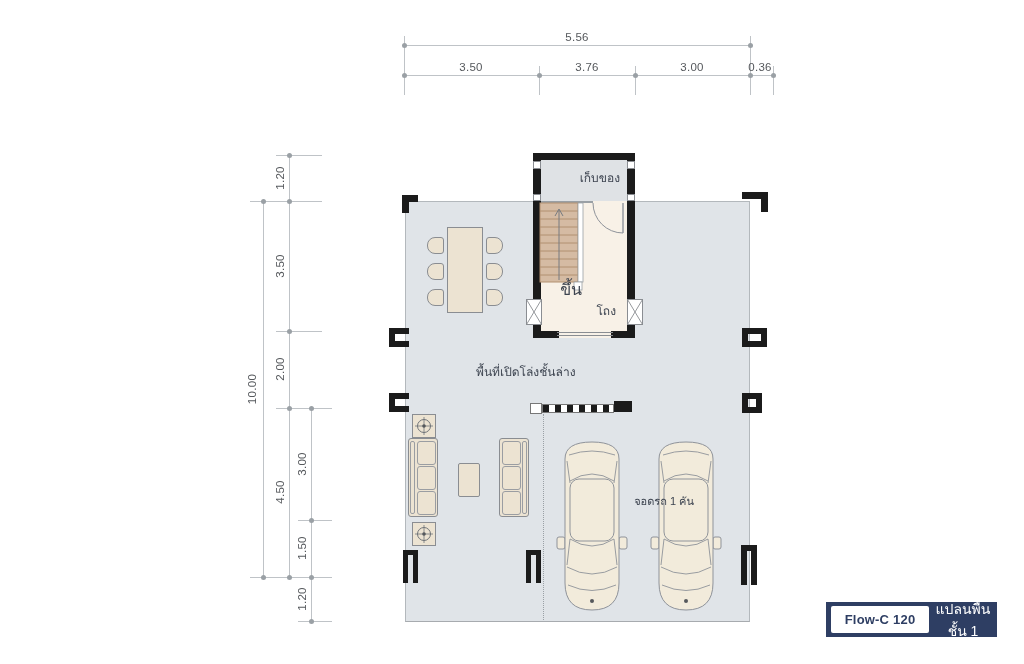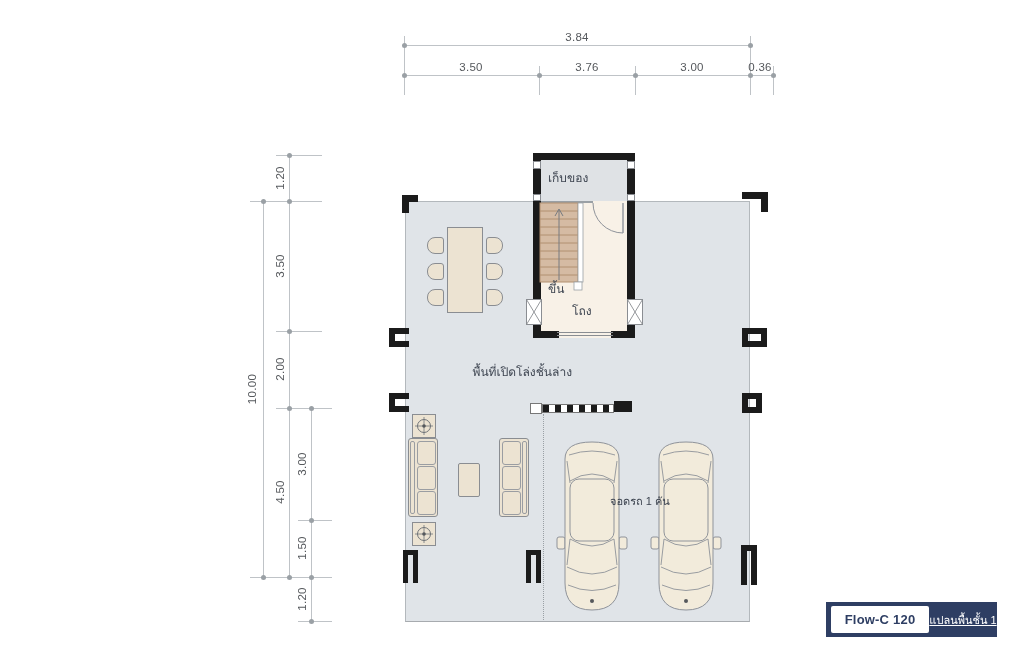--- a/index.html
+++ b/index.html
@@ -17,51 +17,51 @@
   .col{position:absolute;box-sizing:border-box;background:transparent;border:0 solid #1b1b1b;}
   
   .furn{position:absolute;background:#ece3d2;border:1px solid #8a8d92;box-sizing:border-box;}
   .cushion{position:absolute;background:#ece3d2;border:1px solid #9a9da2;border-radius:3px;box-sizing:border-box;}
   .sofa-back{position:absolute;background:#ece3d2;border:1px solid #9a9da2;border-radius:2px;box-sizing:border-box;}
   .chair{position:absolute;width:17px;height:17px;background:#ece3d2;border:1px solid #8a8d92;box-sizing:border-box;}
   .chair.l{border-radius:8px 3px 3px 8px;}
   .chair.r{border-radius:3px 8px 8px 3px;}
   
   .roomlab{position:absolute;color:#3d4450;font-size:12px;line-height:15px;}
-  .roomlab.c{text-align:left;}
+  .roomlab.c{text-align:right;}
   
   .fence{position:absolute;left:542px;top:404px;width:72px;height:9px;border:1px solid #777;box-sizing:border-box;
          background:repeating-linear-gradient(90deg,#1b1b1b 0 6px,#ffffff 6px 12px);}
   .dotline{position:absolute;left:543px;top:414px;width:0;height:206px;border-left:1px dotted #9aa0a5;}
   
   .badge{position:absolute;left:826px;top:602px;width:171px;height:35px;background:#2e3e63;display:flex;align-items:center;}
   .badge .model{margin-left:5px;width:98px;height:27px;background:#ffffff;border-radius:2px;color:#2e3e63;
                 font-size:13px;font-weight:600;display:flex;align-items:center;justify-content:center;letter-spacing:.2px;}
-  .badge .plan{flex:1;text-align:center;color:#ffffff;font-size:11px;text-decoration:underline;}
+  .badge .plan{flex:1;text-align:center;color:#ffffff;font-size:14px;}
   svg{display:block;}
 </style>
 </head>
 <body>
 
 <div>
   <div class="dline" style="left:404px;top:45px;width:346px;height:1px;"></div>
   <div class="dline" style="left:404px;top:75px;width:369px;height:1px;"></div>
   <div class="dline" style="left:404px;top:36px;width:1px;height:59px;"></div>
   <div class="dline" style="left:539px;top:66px;width:1px;height:29px;"></div>
   <div class="dline" style="left:635px;top:66px;width:1px;height:29px;"></div>
   <div class="dline" style="left:750px;top:36px;width:1px;height:59px;"></div>
   <div class="dline" style="left:773px;top:66px;width:1px;height:29px;"></div>
   <div class="tick" style="left:402px;top:43px;"></div>
   <div class="tick" style="left:748px;top:43px;"></div>
   <div class="tick" style="left:402px;top:73px;"></div>
   <div class="tick" style="left:537px;top:73px;"></div>
   <div class="tick" style="left:633px;top:73px;"></div>
   <div class="tick" style="left:748px;top:73px;"></div>
   <div class="tick" style="left:771px;top:73px;"></div>
-  <div class="dimlab" style="left:557px;top:30px;">3.84</div>
+  <div class="dimlab" style="left:557px;top:30px;">5.56</div>
   <div class="dimlab" style="left:451px;top:60px;">3.50</div>
   <div class="dimlab" style="left:567px;top:60px;">3.76</div>
   <div class="dimlab" style="left:672px;top:60px;">3.00</div>
   <div class="dimlab" style="left:742px;top:60px;width:36px;">0.36</div>
 </div>
 
 <div>
   <div class="dline" style="left:263px;top:201px;width:1px;height:376px;"></div>
   <div class="dline" style="left:289px;top:155px;width:1px;height:422px;"></div>
   <div class="dline" style="left:311px;top:408px;width:1px;height:213px;"></div>
@@ -139,21 +139,21 @@
       <line x1="2" y1="65" x2="40" y2="65"></line>
     <line x1="2" y1="73" x2="40" y2="73"></line>
   </g>
   <rect x="40" y="1" width="5" height="79" fill="#ffffff" stroke="#9aa0a5" stroke-width="0.8"></rect>
   <g stroke="#777b80" stroke-width="1" fill="none">
     <line x1="21" y1="78" x2="21" y2="8"></line>
     <polyline points="17,14 21,7 25,14"></polyline>
   </g>
   <rect x="36" y="80" width="8" height="8" fill="#ffffff" stroke="#9aa0a5" stroke-width="0.8"></rect>
 </svg>
-<div class="roomlab c" style="left:548px;top:282px;width:34px;font-size:12px;">ขึ้น</div>
+<div class="roomlab c" style="left:548px;top:282px;width:34px;font-size:16px;">ขึ้น</div>
 <div class="roomlab c" style="left:572px;top:304px;width:44px;">โถง</div>
 
 <svg class="abs" style="left:590px;top:200px;" width="40" height="40" viewBox="0 0 40 40">
   <path d="M3,3 A30,30 0 0 0 33,33" fill="none" stroke="#8f939a" stroke-width="1"></path>
   <line x1="33" y1="3" x2="33" y2="33" stroke="#8f939a" stroke-width="1.4"></line>
 </svg>
 
 <div class="col" style="left:402px;top:195px;width:16px;height:18px;border-top-width:7px;border-left-width:7px;"></div>
 <div class="col" style="left:742px;top:192px;width:26px;height:20px;border-top-width:7px;border-right-width:7px;"></div>
 <div class="col" style="left:389px;top:328px;width:20px;height:19px;border-left-width:6px;border-top-width:6px;border-bottom-width:6px;"></div>
@@ -240,19 +240,19 @@
     <path d="M11,134 Q36,148 61,134"></path>
     <path d="M12,152 Q36,163 60,152"></path>
     <line x1="14" y1="50" x2="11" y2="28"></line>
       <line x1="58" y1="50" x2="61" y2="28"></line>
     <line x1="14" y1="106" x2="11" y2="132"></line>
       <line x1="58" y1="106" x2="61" y2="132"></line>
   </g>
   <circle cx="36" cy="168" r="2" fill="#55585c"></circle>
 </svg>
 
-<div class="roomlab" style="left:442px;top:365px;width:130px;text-align:right;">พื้นที่เปิดโล่งชั้นล่าง</div>
+<div class="roomlab" style="left:476px;top:365px;width:130px;">พื้นที่เปิดโล่งชั้นล่าง</div>
 <div class="roomlab c" style="left:610px;top:494px;width:84px;font-size:11px;">จอดรถ 1 คัน</div>
 
 <div class="badge">
   <div class="model">Flow-C 120</div>
   <div class="plan">แปลนพื้นชั้น 1</div>
 </div>
 
 </body></html>

